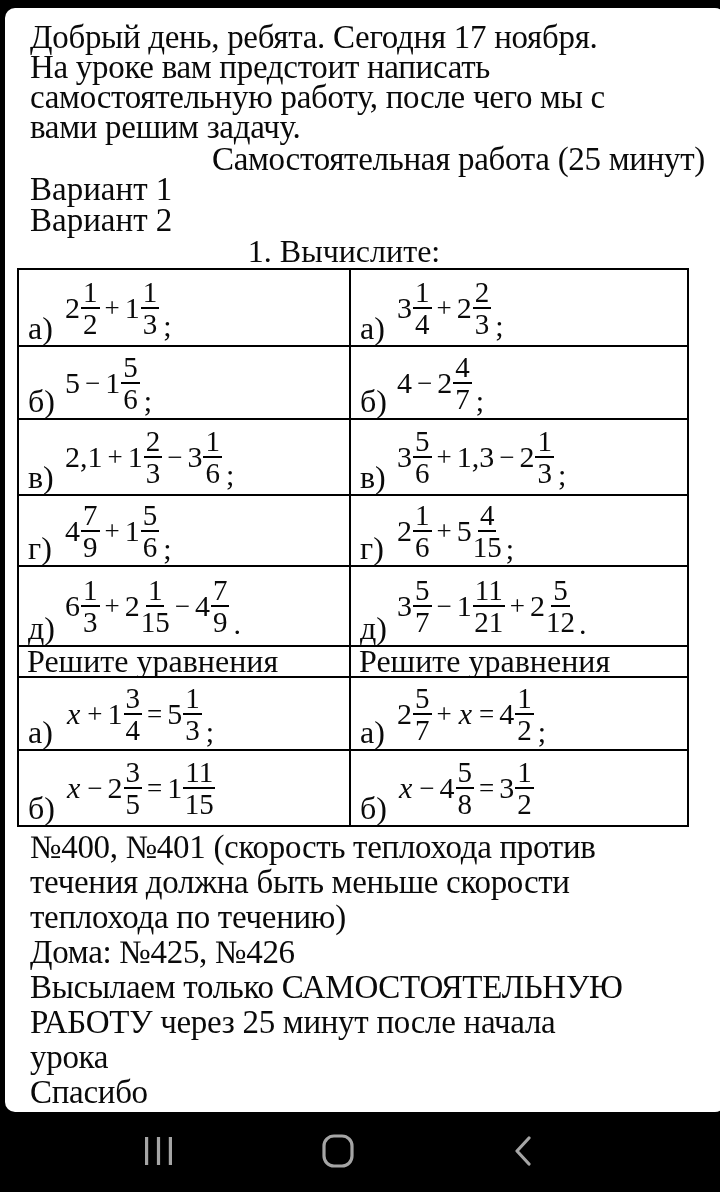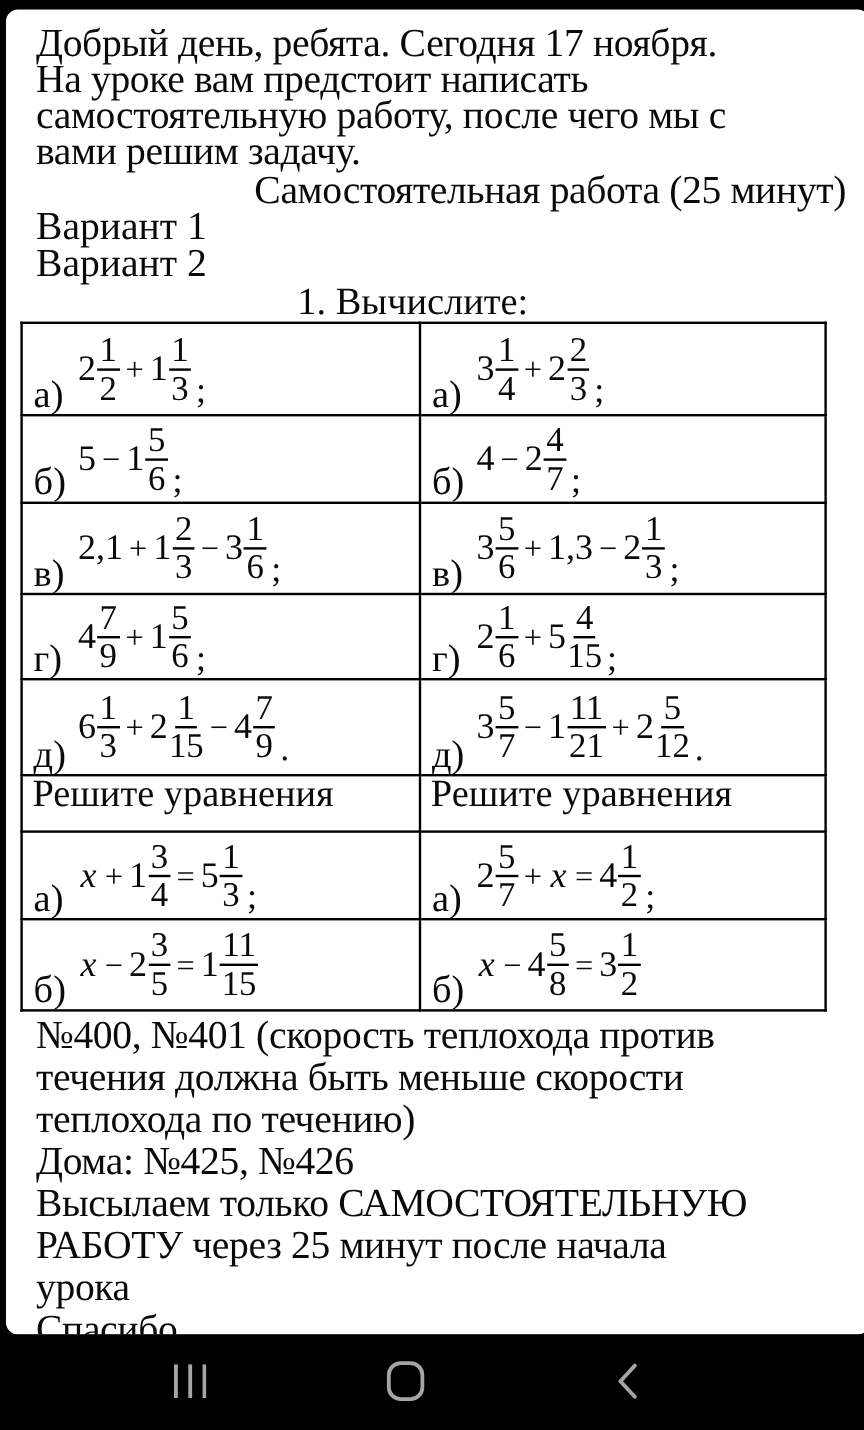--- a/index.html
+++ b/index.html
@@ -27,21 +27,21 @@
   .lbl{position:absolute;left:9px;bottom:2px;font-size:32px;line-height:30px;}
   .expr{display:flex;align-items:center;margin-left:46px;width:max-content;}
   .tok-n{font-size:30px;line-height:28px;}
   .tok-i{font-size:30px;line-height:28px;font-style:italic;margin:0 2px;}
   .tok-o{font-size:27px;line-height:26px;margin:0 5px;}
   .tok-p{font-size:30px;line-height:24px;margin-left:4px;align-self:flex-end;}
   .frac{display:inline-flex;flex-direction:column;align-items:center;margin-left:1px;}
   .fn{font-size:29px;line-height:28px;padding:0 2px 1px 2px;border-bottom:2px solid #000;}
   .fd{font-size:29px;line-height:28px;padding-top:1px;}
   .hdr-cell{font-size:32px;vertical-align:bottom;}
-  .hdr-cell span{display:block;padding:0 0 16px 8px;line-height:29px;}
+  .hdr-cell span{display:block;padding:0 0 0 8px;line-height:29px;}
 
   .footer-notes{margin:3px 16px 6px 25px;font-size:33px;line-height:35px;white-space:pre-line;letter-spacing:-0.3px;}
 
   .nav-bar{position:absolute;left:0;top:1112px;width:720px;height:80px;background:#000;}
   .nav-btn{position:absolute;top:0;width:70px;height:80px;display:flex;align-items:center;justify-content:center;background:transparent;border:none;padding:0;}
   .nav-recents{left:123px;}
   .nav-home{left:303px;}
   .nav-back{left:488px;}
 </style>
 </head>

